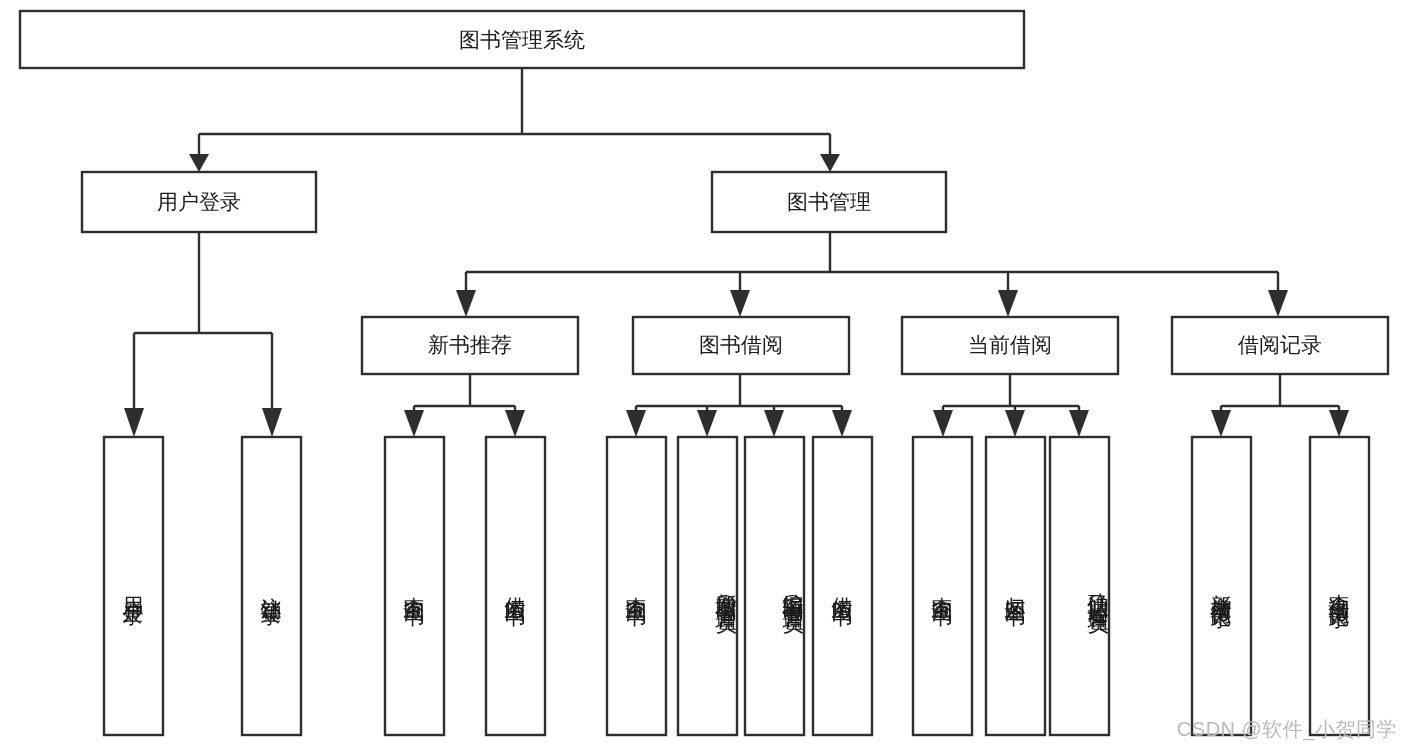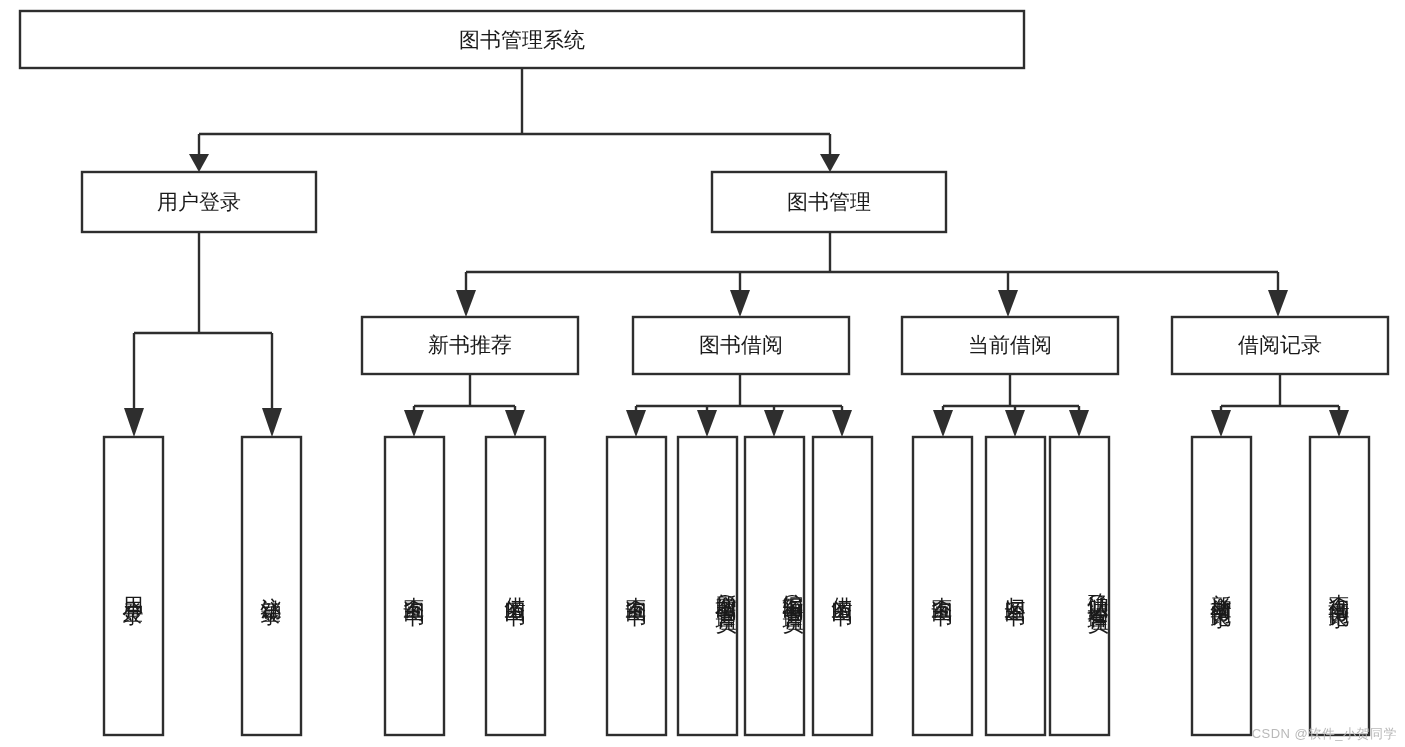--- a/index.html
+++ b/index.html
@@ -63,21 +63,21 @@
     pointer-events: none;
   }
   .leaf-label.centered {
     align-items: center;
   }
   .watermark {
     position: absolute;
     right: 8px;
     bottom: 4px;
     font-family: "Liberation Sans", "DejaVu Sans", sans-serif;
-    font-size: 13px;
+    font-size: 20px;
     color: #b9b9b9;
     white-space: nowrap;
     letter-spacing: 0.5px;
   }
 </style>
 </head>
 <body>
 
 <div id="diagram-root">
 

